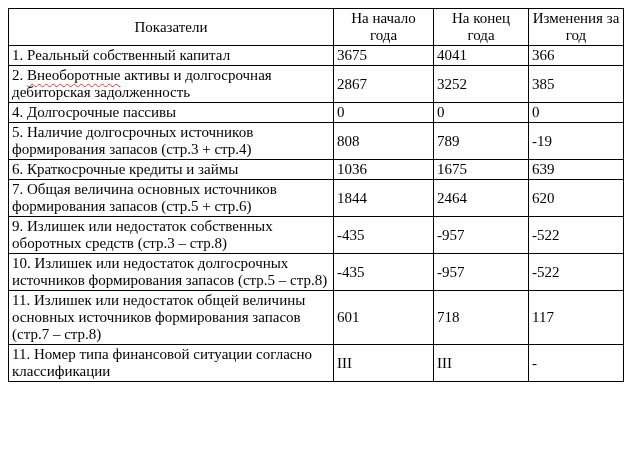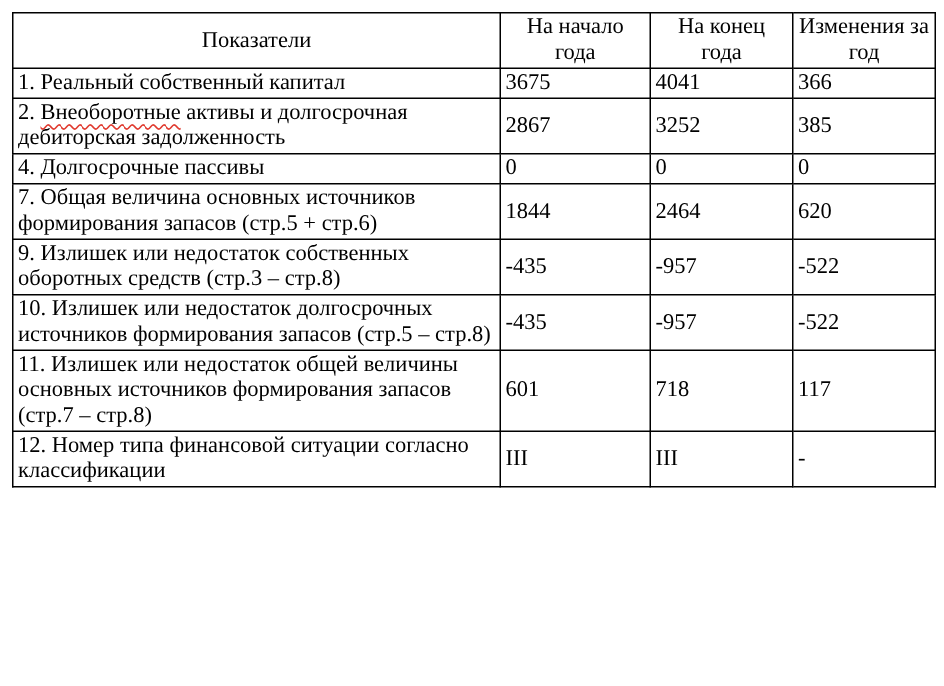--- a/index.html
+++ b/index.html
@@ -86,20 +86,32 @@
         <td class="val">3252</td>
         <td class="val">385</td>
       </tr>
       <tr>
         <td class="label">4. Долгосрочные пассивы</td>
         <td class="val">0</td>
         <td class="val">0</td>
         <td class="val">0</td>
       </tr>
       <tr>
+        <td class="label">5. Наличие долгосрочных источников формирования запасов (стр.3 + стр.4)</td>
+        <td class="val">808</td>
+        <td class="val">789</td>
+        <td class="val">-19</td>
+      </tr>
+      <tr>
+        <td class="label">6. Краткосрочные кредиты и займы</td>
+        <td class="val">1036</td>
+        <td class="val">1675</td>
+        <td class="val">639</td>
+      </tr>
+      <tr>
         <td class="label">7. Общая величина основных источников формирования запасов (стр.5 + стр.6)</td>
         <td class="val">1844</td>
         <td class="val">2464</td>
         <td class="val">620</td>
       </tr>
       <tr>
         <td class="label">9. Излишек или недостаток собственных оборотных средств (стр.3 – стр.8)</td>
         <td class="val">-435</td>
         <td class="val">-957</td>
         <td class="val">-522</td>
@@ -110,20 +122,20 @@
         <td class="val">-957</td>
         <td class="val">-522</td>
       </tr>
       <tr>
         <td class="label">11. Излишек или недостаток общей величины основных источников формирования запасов (стр.7 – стр.8)</td>
         <td class="val">601</td>
         <td class="val">718</td>
         <td class="val">117</td>
       </tr>
       <tr>
-        <td class="label">12. Номер типа финансовой ситуации согласно классификации</td>
+        <td class="label">11. Номер типа финансовой ситуации согласно классификации</td>
         <td class="val">III</td>
         <td class="val">III</td>
         <td class="val">-</td>
       </tr>
     </tbody>
   </table>
 </div>
 
 </body></html>

